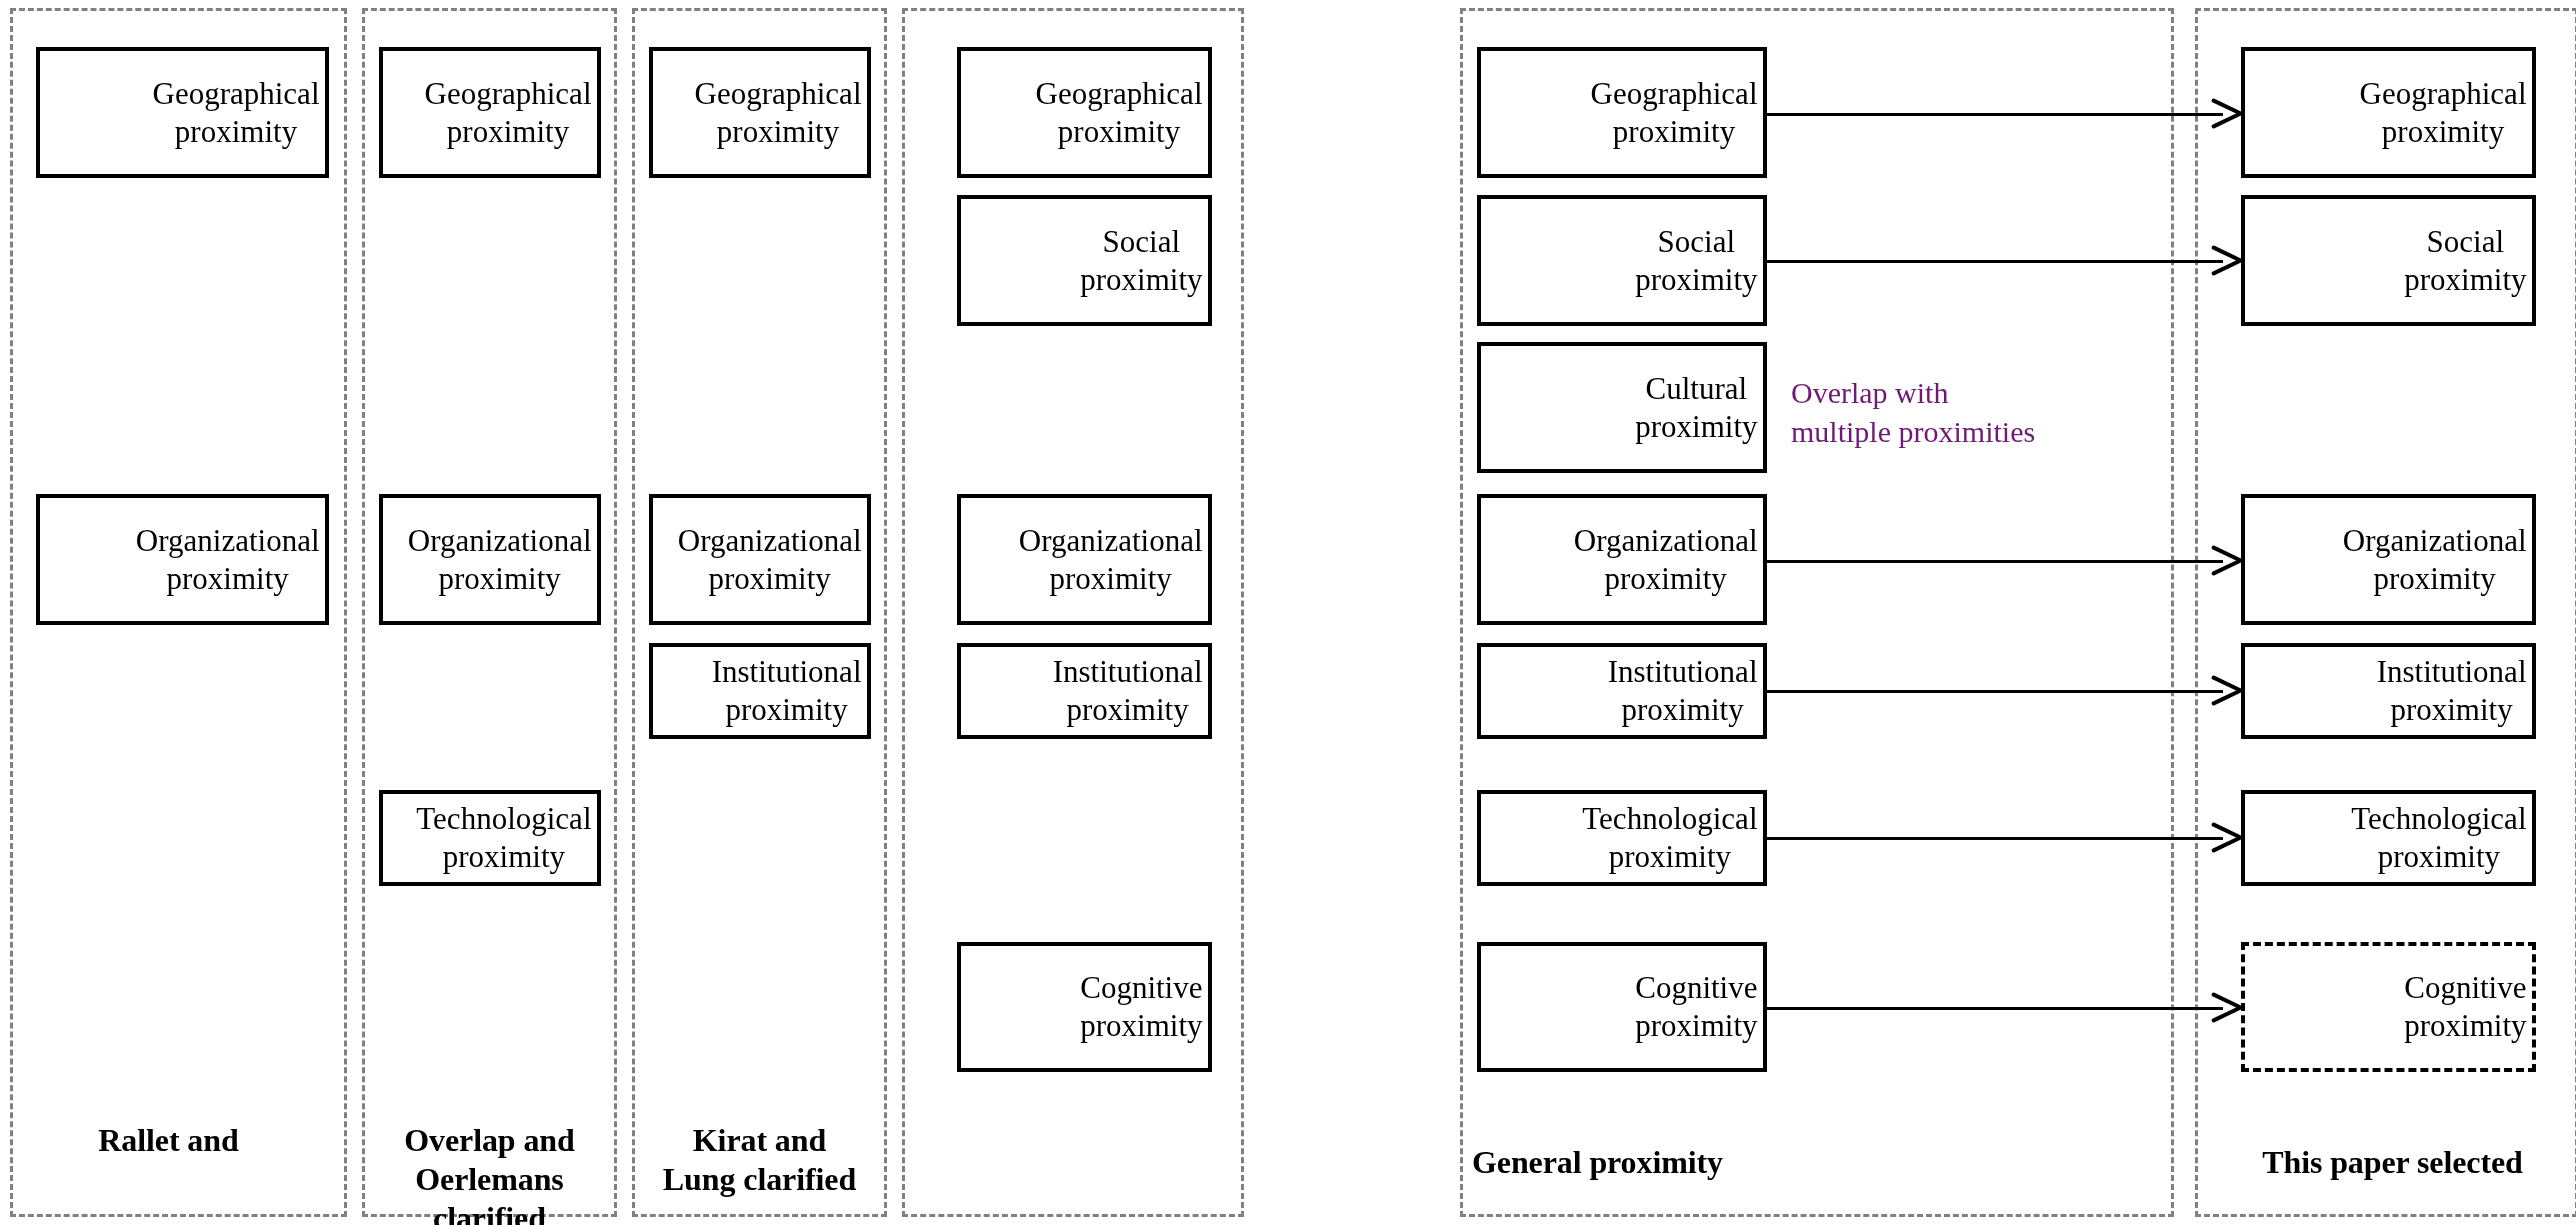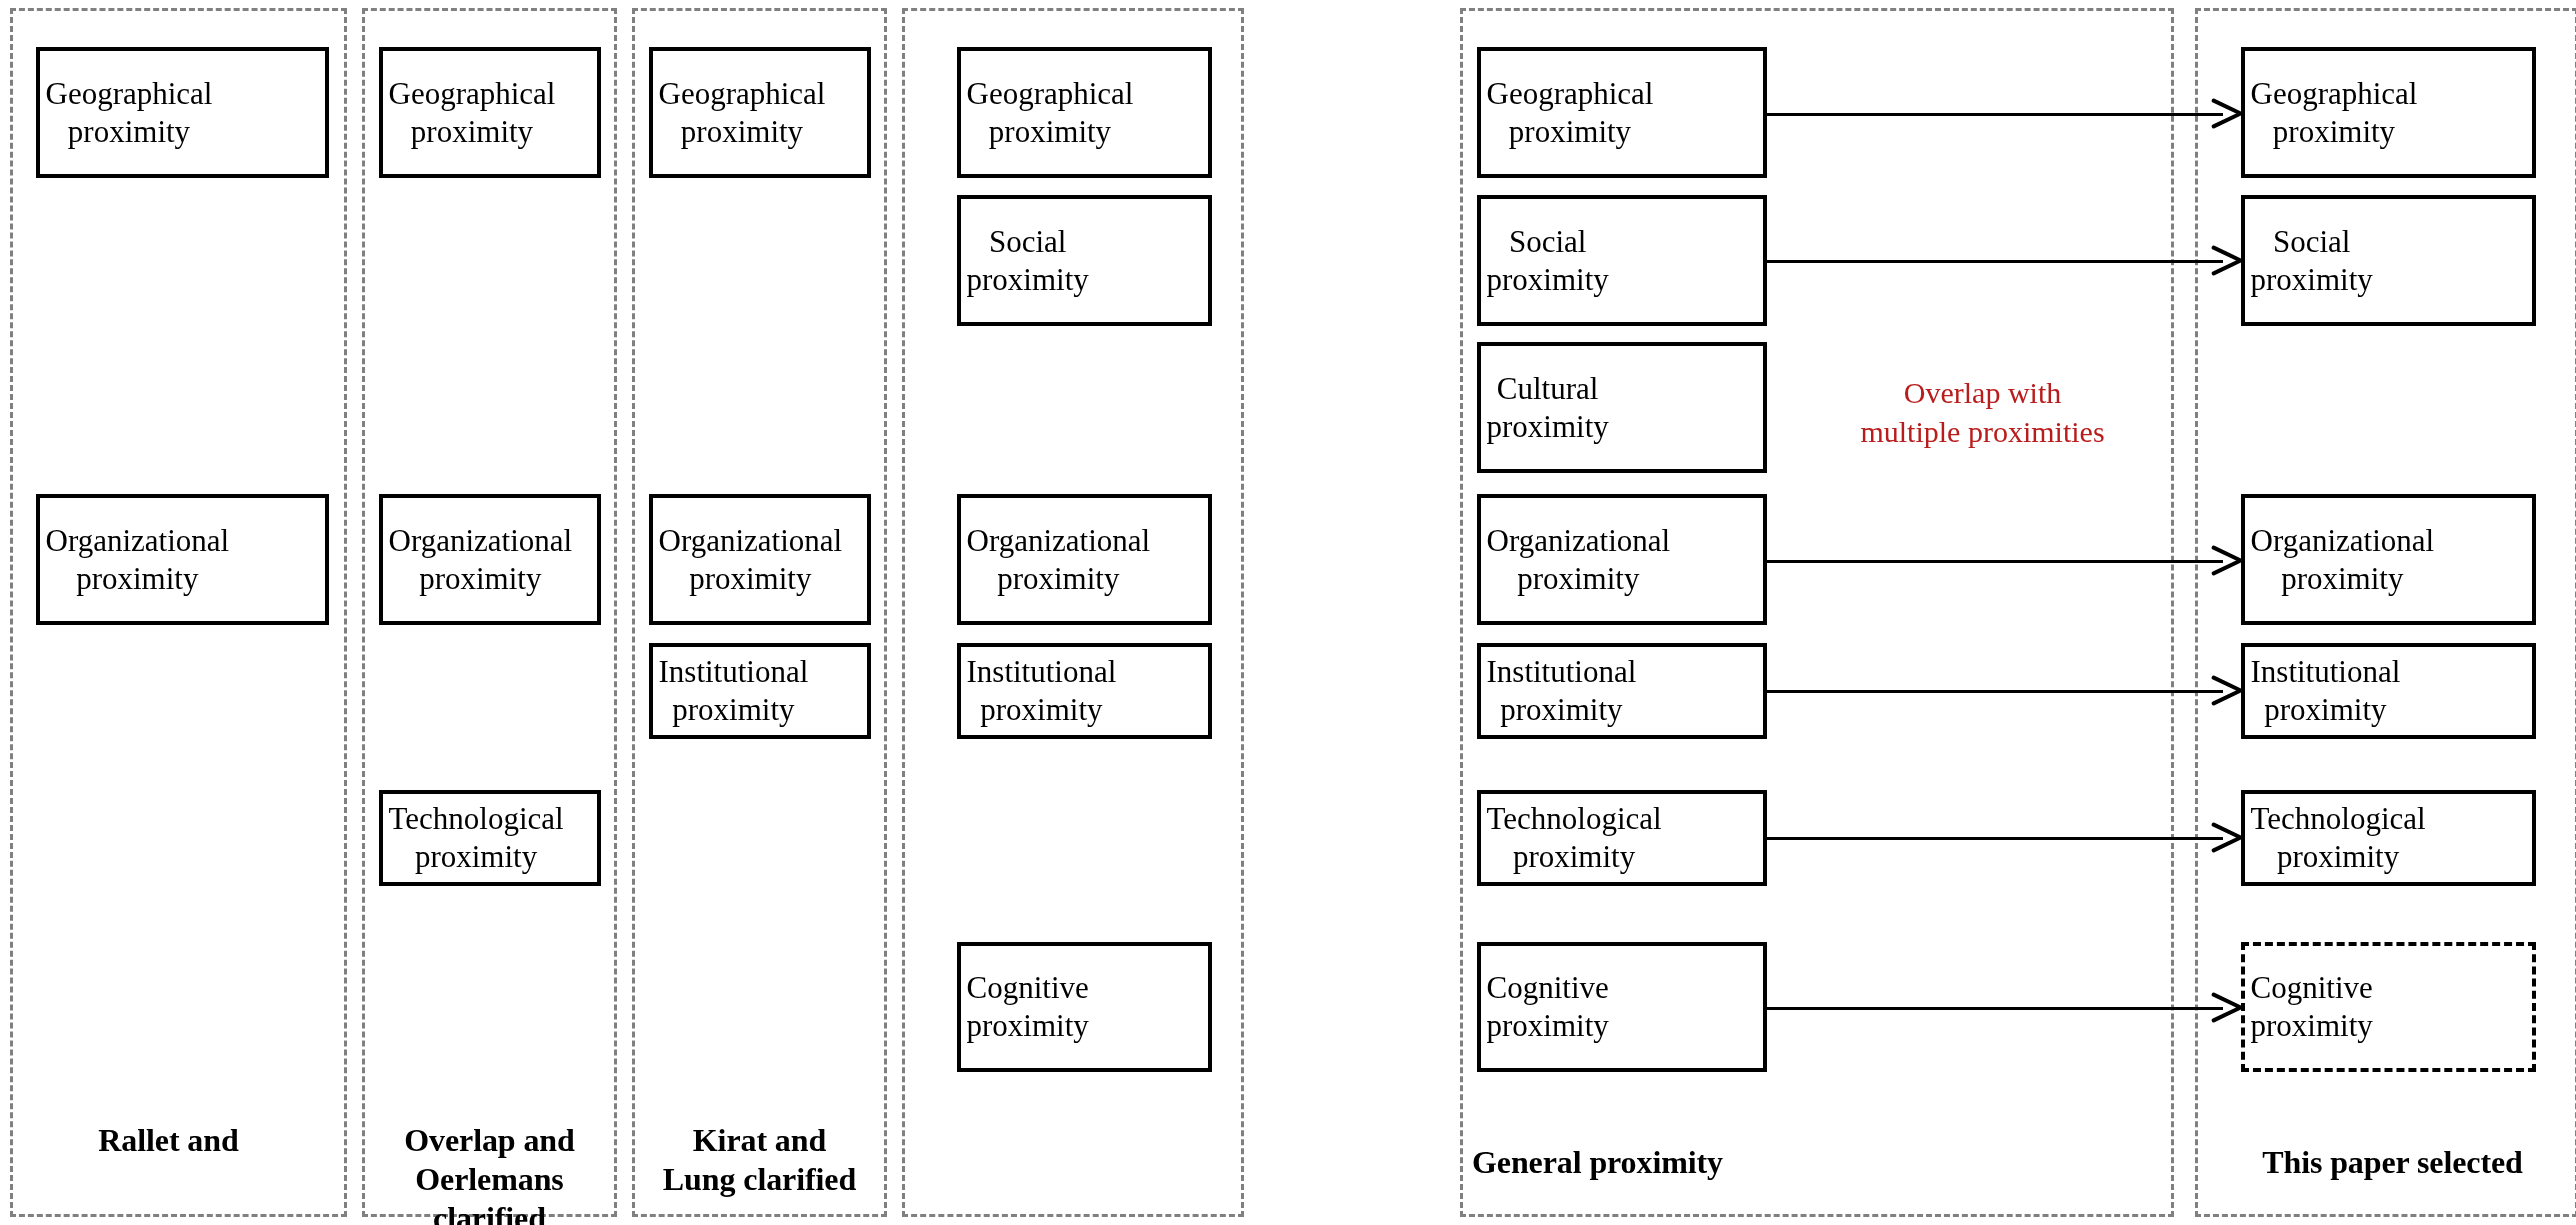--- a/index.html
+++ b/index.html
@@ -32,21 +32,21 @@
     color: #000000;
     letter-spacing: -0.1px;
   }
   .node {
     position: absolute;
     box-sizing: border-box;
     border: 4.1px solid #000000;
     background: #ffffff;
     display: flex;
     align-items: center;
-    justify-content: flex-start;
+    justify-content: flex-end;
     text-align: center;
     color: #000000;
     font-size: 31px;
     line-height: 1.22;
     padding: 0 5.5px;
   }
   .node.dashed {
     border: 4.8px dashed #000000;
   }
   .node span { display: block; }
@@ -56,24 +56,23 @@
     border-top: 3.4px solid #000000;
   }
   .arrow-head {
     position: absolute;
     width: 0;
     height: 0;
   }
   .arrow-head svg { display: block; }
   .overlap-note {
     position: absolute;
-    text-align: center;
     font-size: 30px;
     line-height: 1.3;
-    color: #b91c1c;
+    color: #701a75;
   }
 </style>
 </head>
 <body>
 
 <div id="canvas">
     <div class="column" style="left: 10.3px; top: 8.2px; width: 337px; height: 1209px;"></div>
     <div class="col-label" style="left: 0; width: 337px; top: 1121px;">
       <div>Rallet and</div>
     </div>

